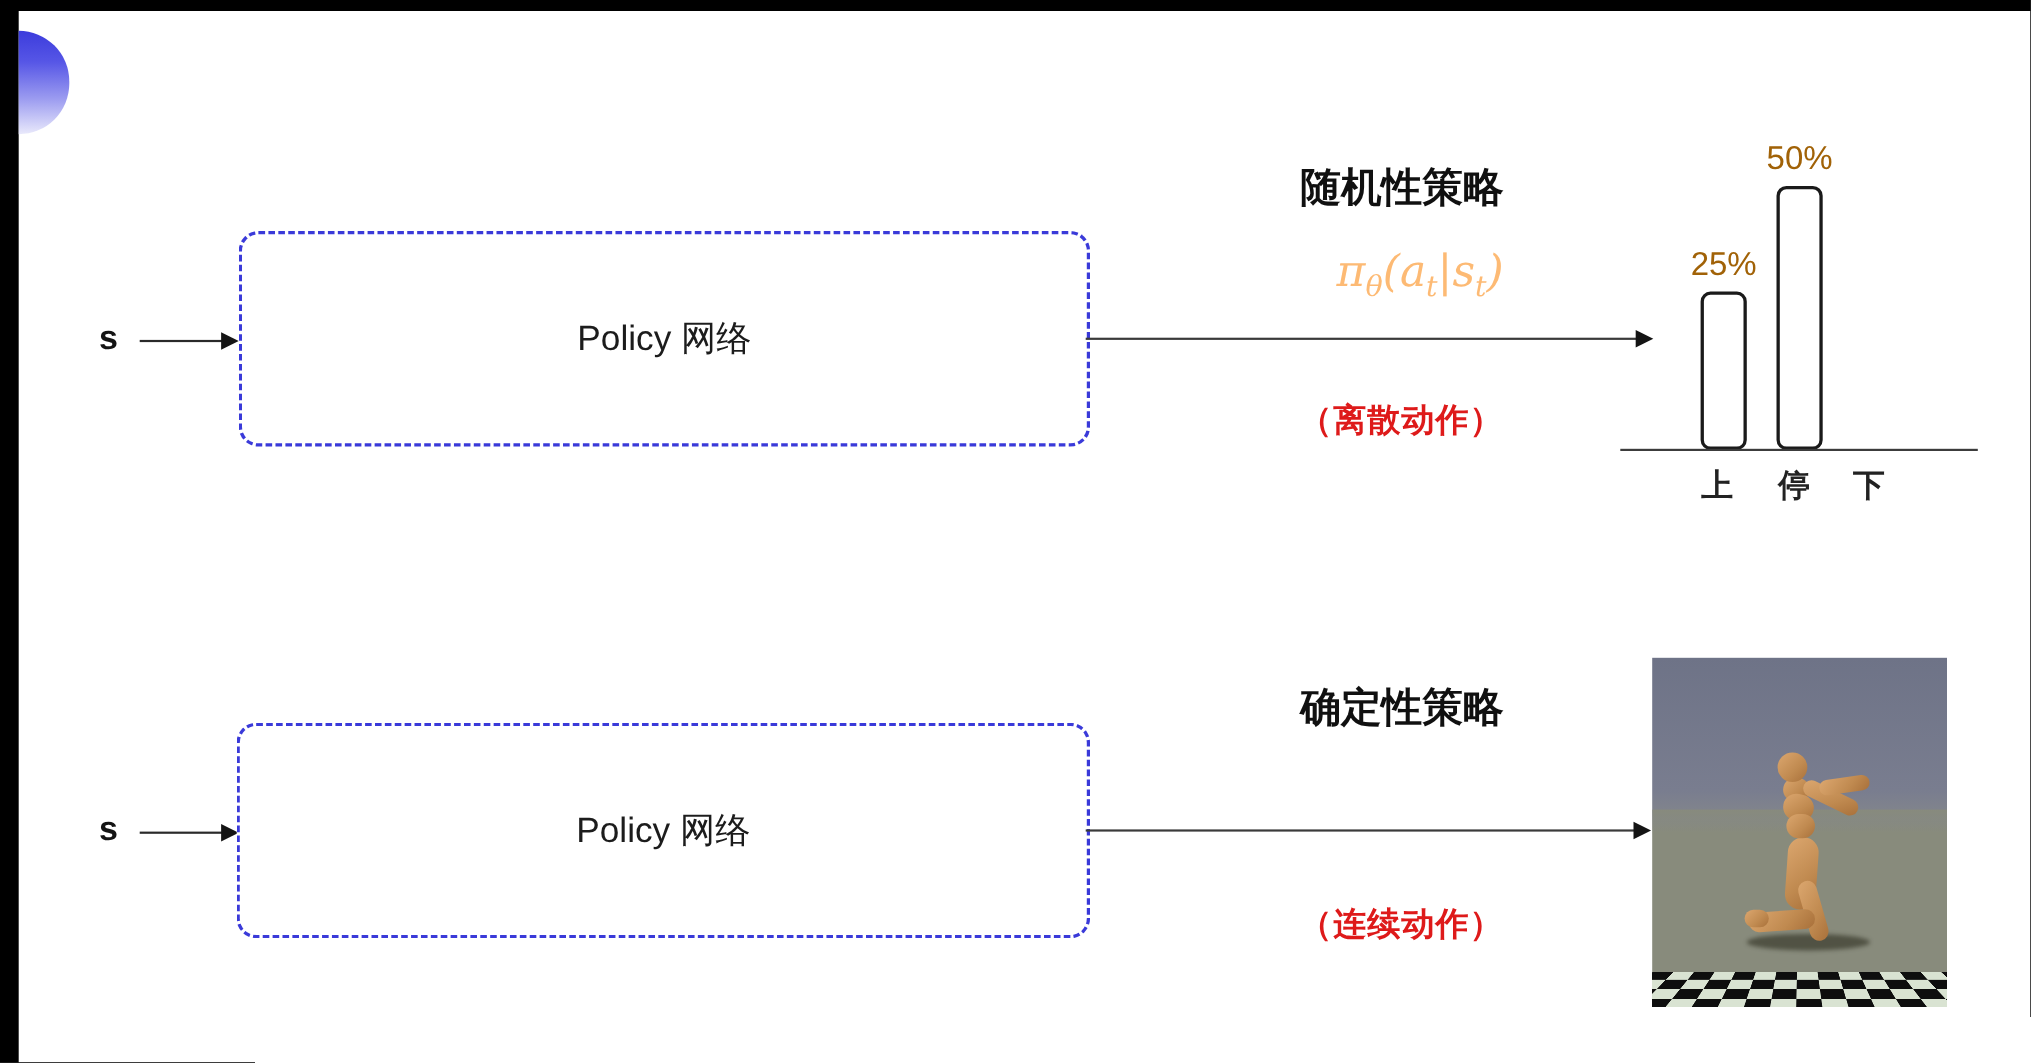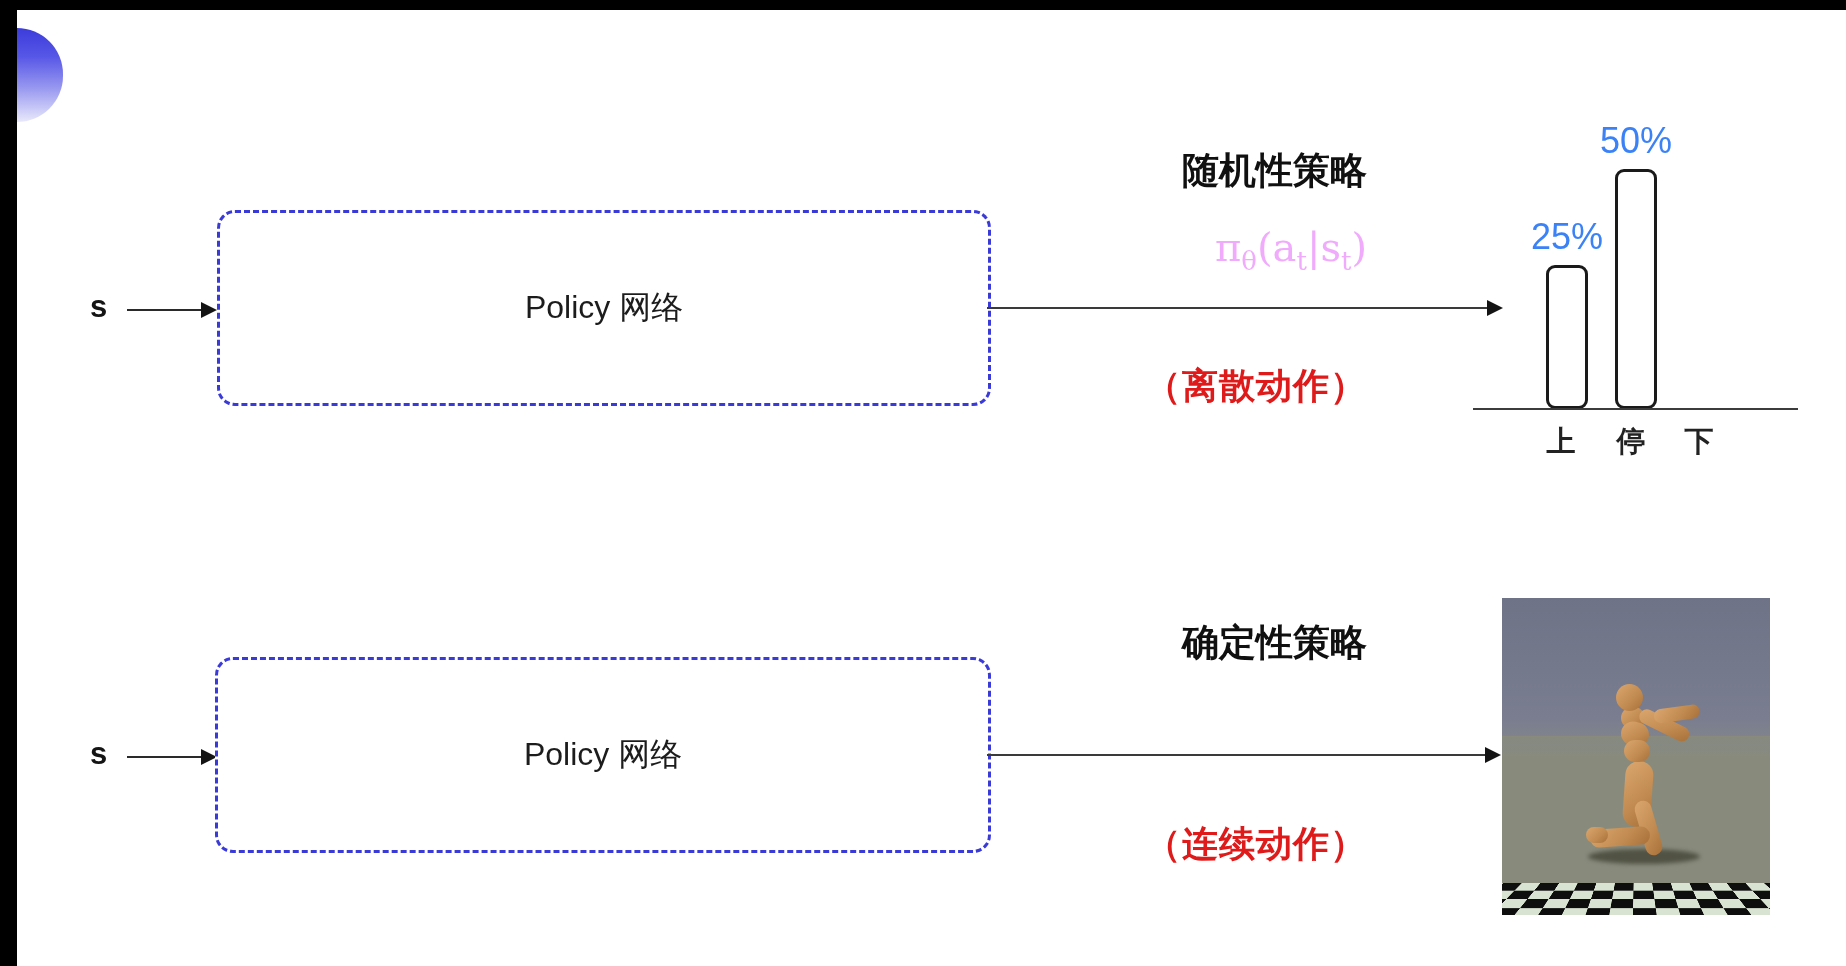--- a/index.html
+++ b/index.html
@@ -18,30 +18,30 @@
   
   .s-label{font-size:31px;font-weight:600;color:#141414;}
   .hline{height:2px;background:#2a2a2a;}
   .arrowhead{width:0;height:0;border-top:8px solid transparent;border-bottom:8px solid transparent;
     border-left:16px solid #141414;}
   .policy-box{border:3px dashed #3a3ad9;border-radius:18px;background:#fff;
     display:flex;align-items:center;justify-content:center;}
   .policy-box span{font-size:32px;color:#1c1c1c;}
   .col{width:250px;text-align:right;}
   .policy-title{font-size:37px;font-weight:600;color:#101010;}
-  .formula{font-family:"DejaVu Serif","Liberation Serif",serif;
-    font-size:40px;color:#f0abfc;}
+  .formula{font-family:"DejaVu Serif","Liberation Serif",serif;font-style:italic;
+    font-size:40px;color:#fdba74;}
   .formula sub{font-size:26px;}
-  .red-caption{font-size:36px;font-weight:600;color:#de1a1a;letter-spacing:1px;}
+  .red-caption{font-size:30px;font-weight:600;color:#de1a1a;letter-spacing:1px;}
 
   
   .chart{left:1473px;top:112px;width:330px;height:350px;}
   .bar-col{position:absolute;width:84px;display:flex;flex-direction:column;
     align-items:center;justify-content:flex-end;height:297px;top:0;}
-  .bar-value{font-size:36px;color:#3b82f6;margin-bottom:7px;}
+  .bar-value{font-size:30px;color:#a16207;margin-bottom:7px;}
   .bar{width:42px;background:#fff;border:3px solid #1a1a1a;border-radius:9px;box-sizing:border-box;}
   .baseline{position:absolute;left:0;top:296px;width:325px;height:2px;background:#3c3c3c;}
   .cat-label{position:absolute;top:310px;width:84px;text-align:center;
     font-size:29px;font-weight:600;color:#222;}
 
   
   .robot{left:1502px;top:598px;width:268px;height:317px;overflow:hidden;
     background:linear-gradient(180deg,#6e7387 0%,#797d8f 38%,#83868b 46%,#888b7c 50%);}
   .floor{position:absolute;left:-180px;width:628px;bottom:-46px;height:210px;
     transform-origin:50% 100%;transform:perspective(250px) rotateX(52deg);

